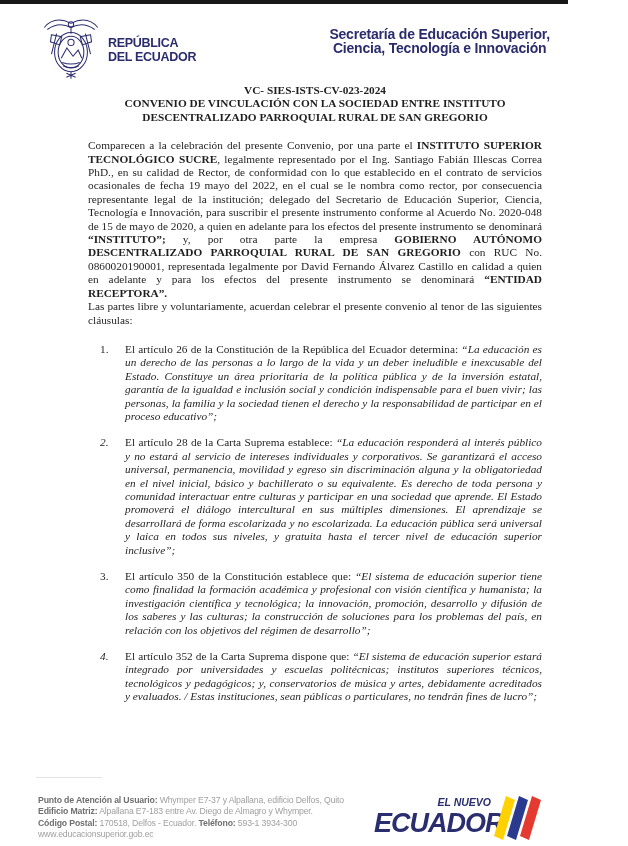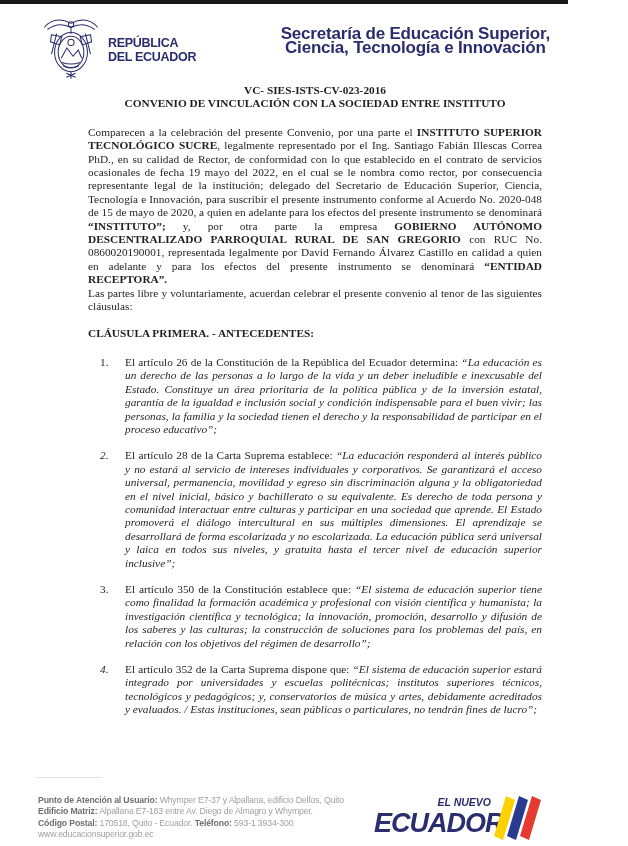--- a/index.html
+++ b/index.html
@@ -13,21 +13,21 @@
   
   .emblem { position:absolute; left:34px; top:13px; width:74px; height:68px; }
   .rep-text {
     position:absolute; left:108px; top:37px;
     font-family:"Liberation Sans", sans-serif; font-weight:bold;
     font-size:12.5px; line-height:13.5px; letter-spacing:-0.3px; color:#2b2c6d;
   }
   .secretary {
     position:absolute; right:18px; top:27px; text-align:center;
     font-family:"Liberation Sans", sans-serif; font-weight:bold;
-    font-size:17px; line-height:14px; letter-spacing:-0.2px; color:#2b2c6d;
+    font-size:14px; line-height:14px; letter-spacing:-0.2px; color:#2b2c6d;
   }
 
   
   .doc { position:absolute; left:88px; top:84px; width:454px; font-size:11.3px; line-height:13.4px; }
   .doc-title { text-align:center; font-weight:bold; }
   .intro { margin-top:15px; text-align:justify; }
   .closing { text-align:justify; }
   .b { font-weight:bold; }
   .clause-heading { margin-top:13px; font-weight:bold; }
   .list { margin-top:16px; }
@@ -74,29 +74,29 @@
     <div>REPÚBLICA</div>
     <div>DEL ECUADOR</div>
   </div>
   <div class="secretary">
     <div>Secretaría de Educación Superior,</div>
     <div>Ciencia, Tecnología e Innovación</div>
   </div>
 
   <div class="doc">
     <div class="doc-title">
-      <div>VC- SIES-ISTS-CV-023-2016</div>
+      <div>VC- SIES-ISTS-CV-023-2024</div>
       <div>CONVENIO DE VINCULACIÓN CON LA SOCIEDAD ENTRE INSTITUTO</div>
+      <div>DESCENTRALIZADO PARROQUIAL RURAL DE SAN GREGORIO</div>
     </div>
 
     <p class="intro"><span>Comparecen a la celebración del presente Convenio, por una parte el </span><span class="b">INSTITUTO SUPERIOR TECNOLÓGICO SUCRE</span><span>, legalmente representado por el Ing. Santiago Fabián Illescas Correa PhD., en su calidad de Rector, de conformidad con lo que establecido en el contrato de servicios ocasionales de fecha 19 mayo del 2022, en el cual se le nombra como rector, por consecuencia representante legal de la institución; delegado del Secretario de Educación Superior, Ciencia, Tecnología e Innovación, para suscribir el presente instrumento conforme al Acuerdo No. 2020-048 de 15 de mayo de 2020, a quien en adelante para los efectos del presente instrumento se denominará </span><span class="b">“INSTITUTO”;</span><span> y, por otra parte la empresa </span><span class="b">GOBIERNO AUTÓNOMO DESCENTRALIZADO PARROQUIAL RURAL DE SAN GREGORIO</span><span> con RUC No. 0860020190001, representada legalmente por David Fernando Álvarez Castillo en calidad a quien en adelante y para los efectos del presente instrumento se denominará </span><span class="b">“ENTIDAD RECEPTORA”.</span></p>
 
     <p class="closing">Las partes libre y voluntariamente, acuerdan celebrar el presente convenio al tenor de las siguientes cláusulas:</p>
 
-    <div class="clause-heading">CLÁUSULA PRIMERA. - ANTECEDENTES:</div>
 
     <div class="list">
       <div class="item">
         <div class="num">1.</div>
         <div class="txt"><span>El artículo 26 de la Constitución de la República del Ecuador determina: </span><span class="quote">“La educación es un derecho de las personas a lo largo de la vida y un deber ineludible e inexcusable del Estado. Constituye un área prioritaria de la política pública y de la inversión estatal, garantía de la igualdad e inclusión social y condición indispensable para el buen vivir; las personas, la familia y la sociedad tienen el derecho y la responsabilidad de participar en el proceso educativo”;</span></div>
       </div>
       <div class="item">
         <div class="num it">2.</div>
         <div class="txt"><span>El artículo 28 de la Carta Suprema establece: </span><span class="quote">“La educación responderá al interés público y no estará al servicio de intereses individuales y corporativos. Se garantizará el acceso universal, permanencia, movilidad y egreso sin discriminación alguna y la obligatoriedad en el nivel inicial, básico y bachillerato o su equivalente. Es derecho de toda persona y comunidad interactuar entre culturas y participar en una sociedad que aprende. El Estado promoverá el diálogo intercultural en sus múltiples dimensiones. El aprendizaje se desarrollará de forma escolarizada y no escolarizada. La educación pública será universal y laica en todos sus niveles, y gratuita hasta el tercer nivel de educación superior inclusive”;</span></div>
       </div>
@@ -108,21 +108,21 @@
         <div class="num it">4.</div>
         <div class="txt"><span>El artículo 352 de la Carta Suprema dispone que: </span><span class="quote">“El sistema de educación superior estará integrado por universidades y escuelas politécnicas; institutos superiores técnicos, tecnológicos y pedagógicos; y, conservatorios de música y artes, debidamente acreditados y evaluados. / Estas instituciones, sean públicas o particulares, no tendrán fines de lucro”;</span></div>
       </div>
     </div>
   </div>
 
   <div class="footer-rule"></div>
   <div class="footer">
     <div><span class="lbl">Punto de Atención al Usuario:</span><span> Whymper E7-37 y Alpallana, edificio Delfos, Quito</span></div>
     <div><span class="lbl">Edificio Matriz:</span><span> Alpallana E7-183 entre Av. Diego de Almagro y Whymper.</span></div>
-    <div><span class="lbl">Código Postal:</span><span> 170518, Quito - Ecuador. </span><span class="lbl">Teléfono:</span><span> 593-1 3934-300</span></div>
+    <div><span class="lbl">Código Postal:</span><span> 170518, Delfos - Ecuador. </span><span class="lbl">Teléfono:</span><span> 593-1 3934-300</span></div>
     <div>www.educacionsuperior.gob.ec</div>
   </div>
 
   <svg class="brand" viewBox="0 0 180 54">
     <text x="117" y="16" text-anchor="end" font-family="Liberation Sans, sans-serif" font-size="10.5" font-weight="bold" font-style="italic" fill="#2B2E6E">EL NUEVO</text>
     <text x="0" y="42" font-family="Liberation Sans, sans-serif" font-size="27" font-weight="bold" font-style="italic" letter-spacing="-1" fill="#2B2E6E">ECUADOR</text>
     <g>
       <polygon points="132,6 141,10 129,50 120,46" fill="#FFD100"></polygon>
       <polygon points="145,6 154,10 142,50 133,46" fill="#2A3B8F"></polygon>
       <polygon points="158,6 167,10 155,50 146,46" fill="#E43A2F"></polygon>

